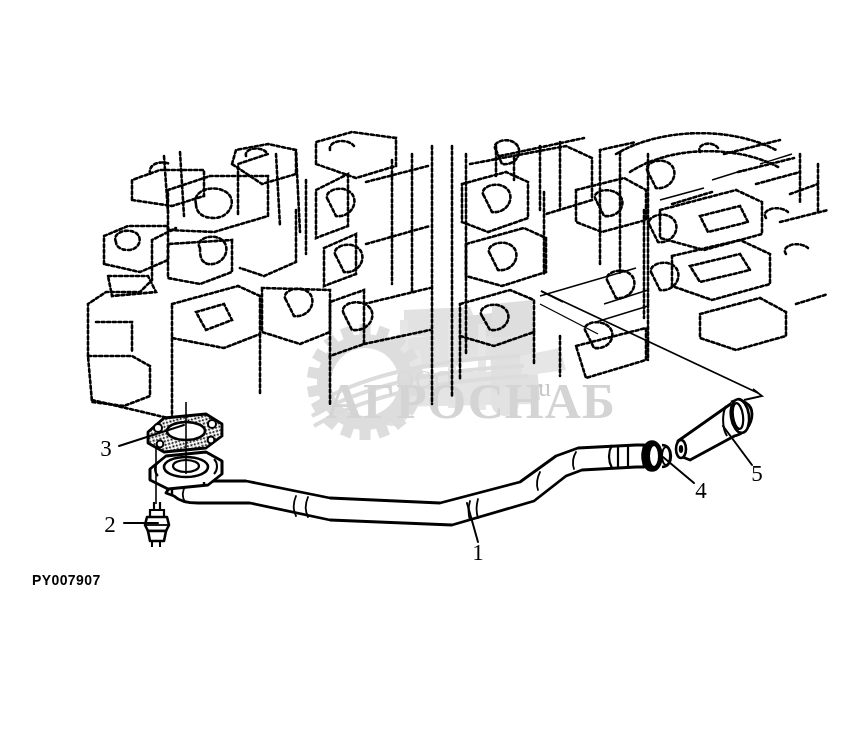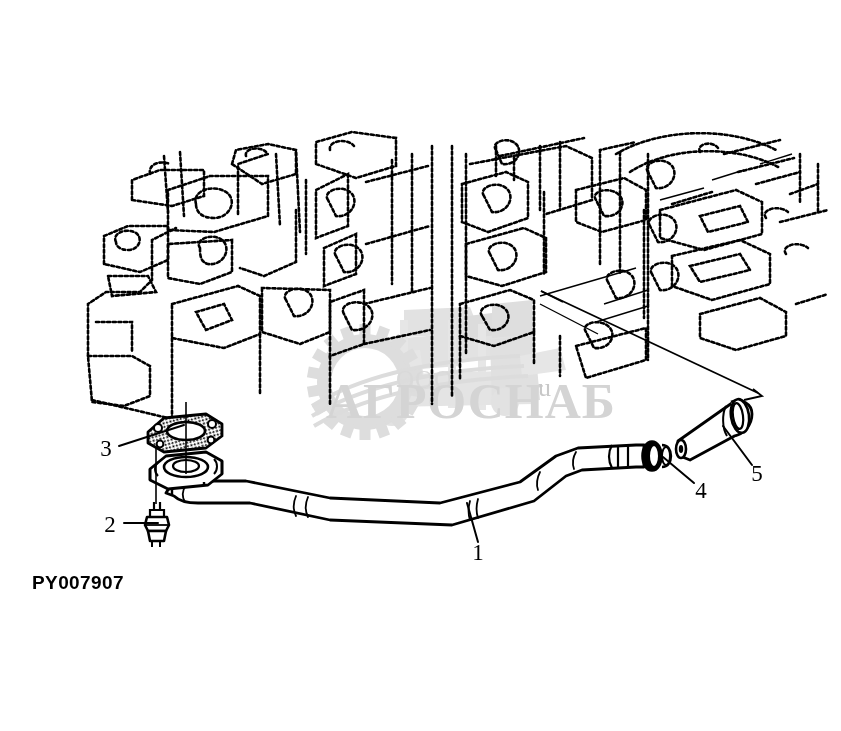--- a/index.html
+++ b/index.html
@@ -26,21 +26,21 @@
     position: absolute;
     left: 0;
     top: 0;
     display: block;
   }
   .partnum {
     position: absolute;
     left: 32px;
     top: 568px;
     font-family: "Liberation Sans", sans-serif;
-    font-size: 19px;
+    font-size: 14px;
     font-weight: bold;
     letter-spacing: 0.4px;
     color: #000000;
     white-space: nowrap;
   }
   .wm-text {
     font-family: "Liberation Serif", serif;
   }
 </style>
 </head>

